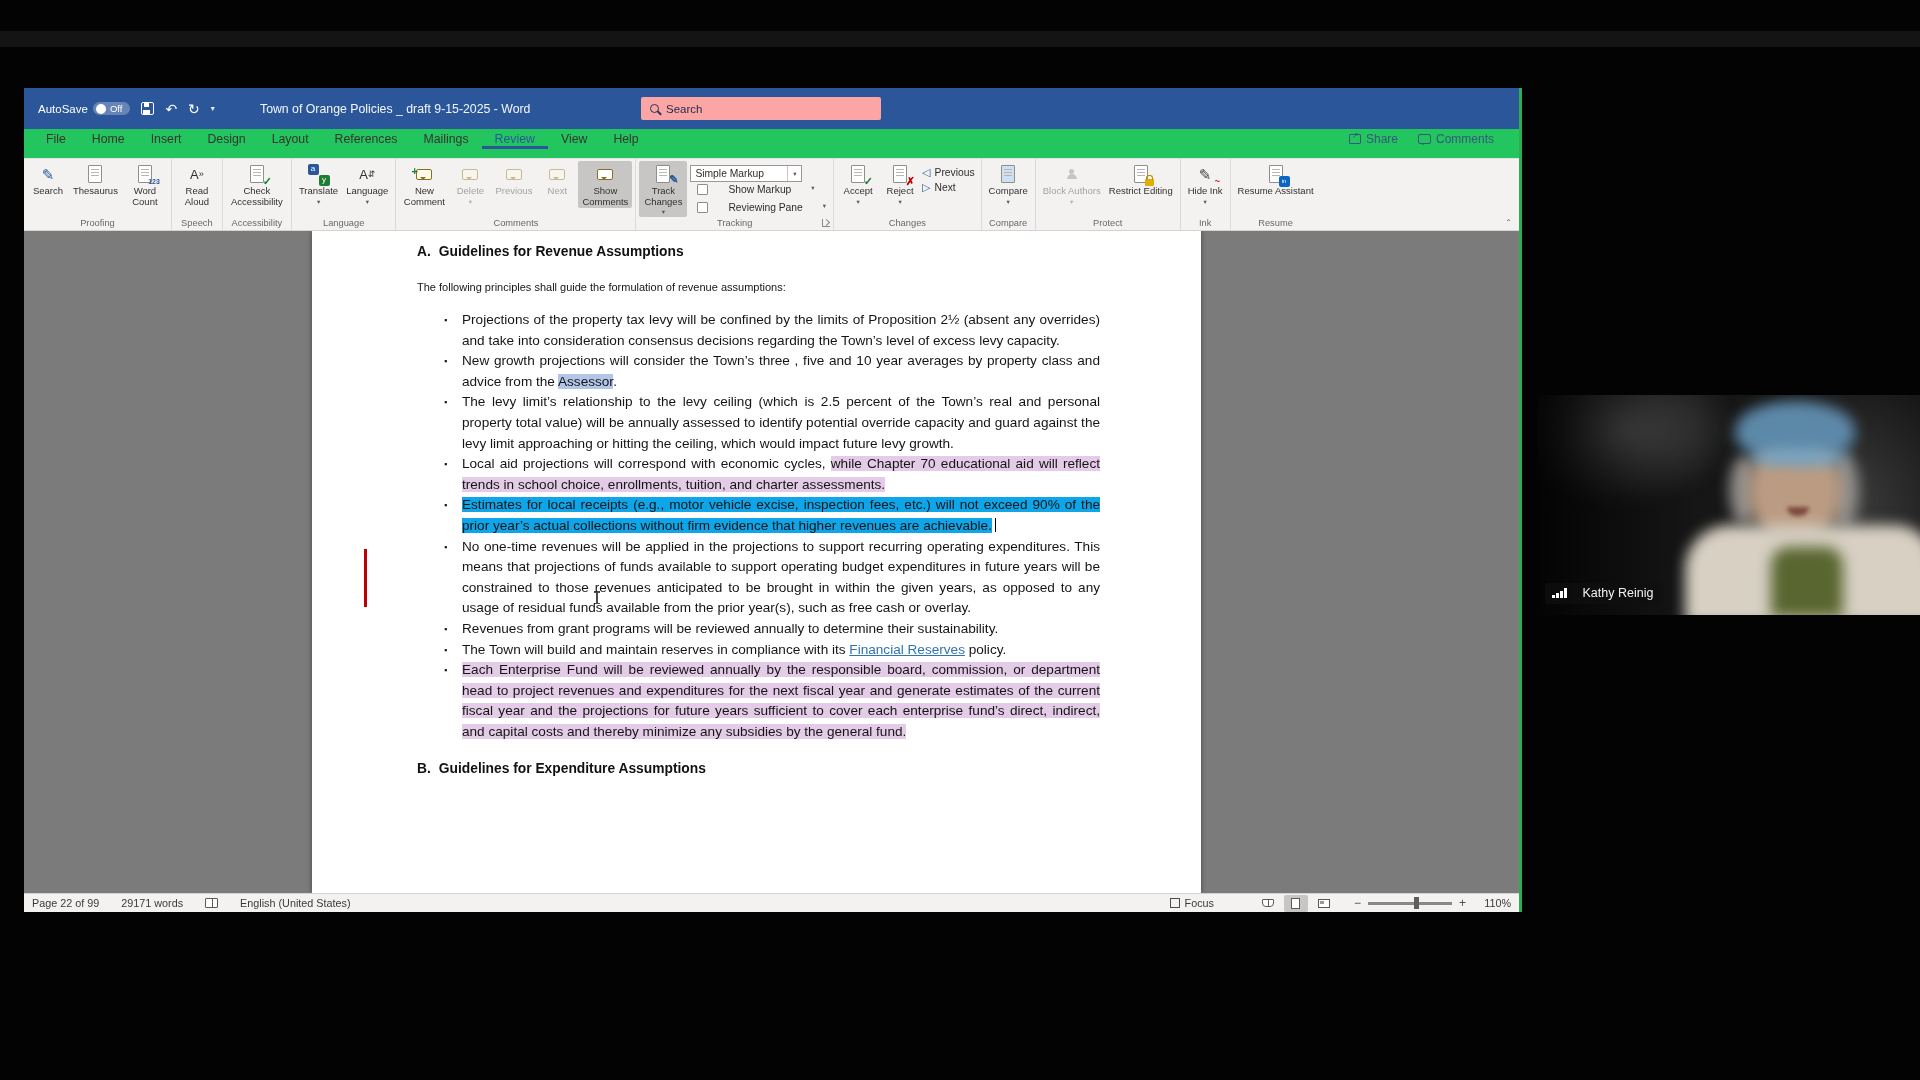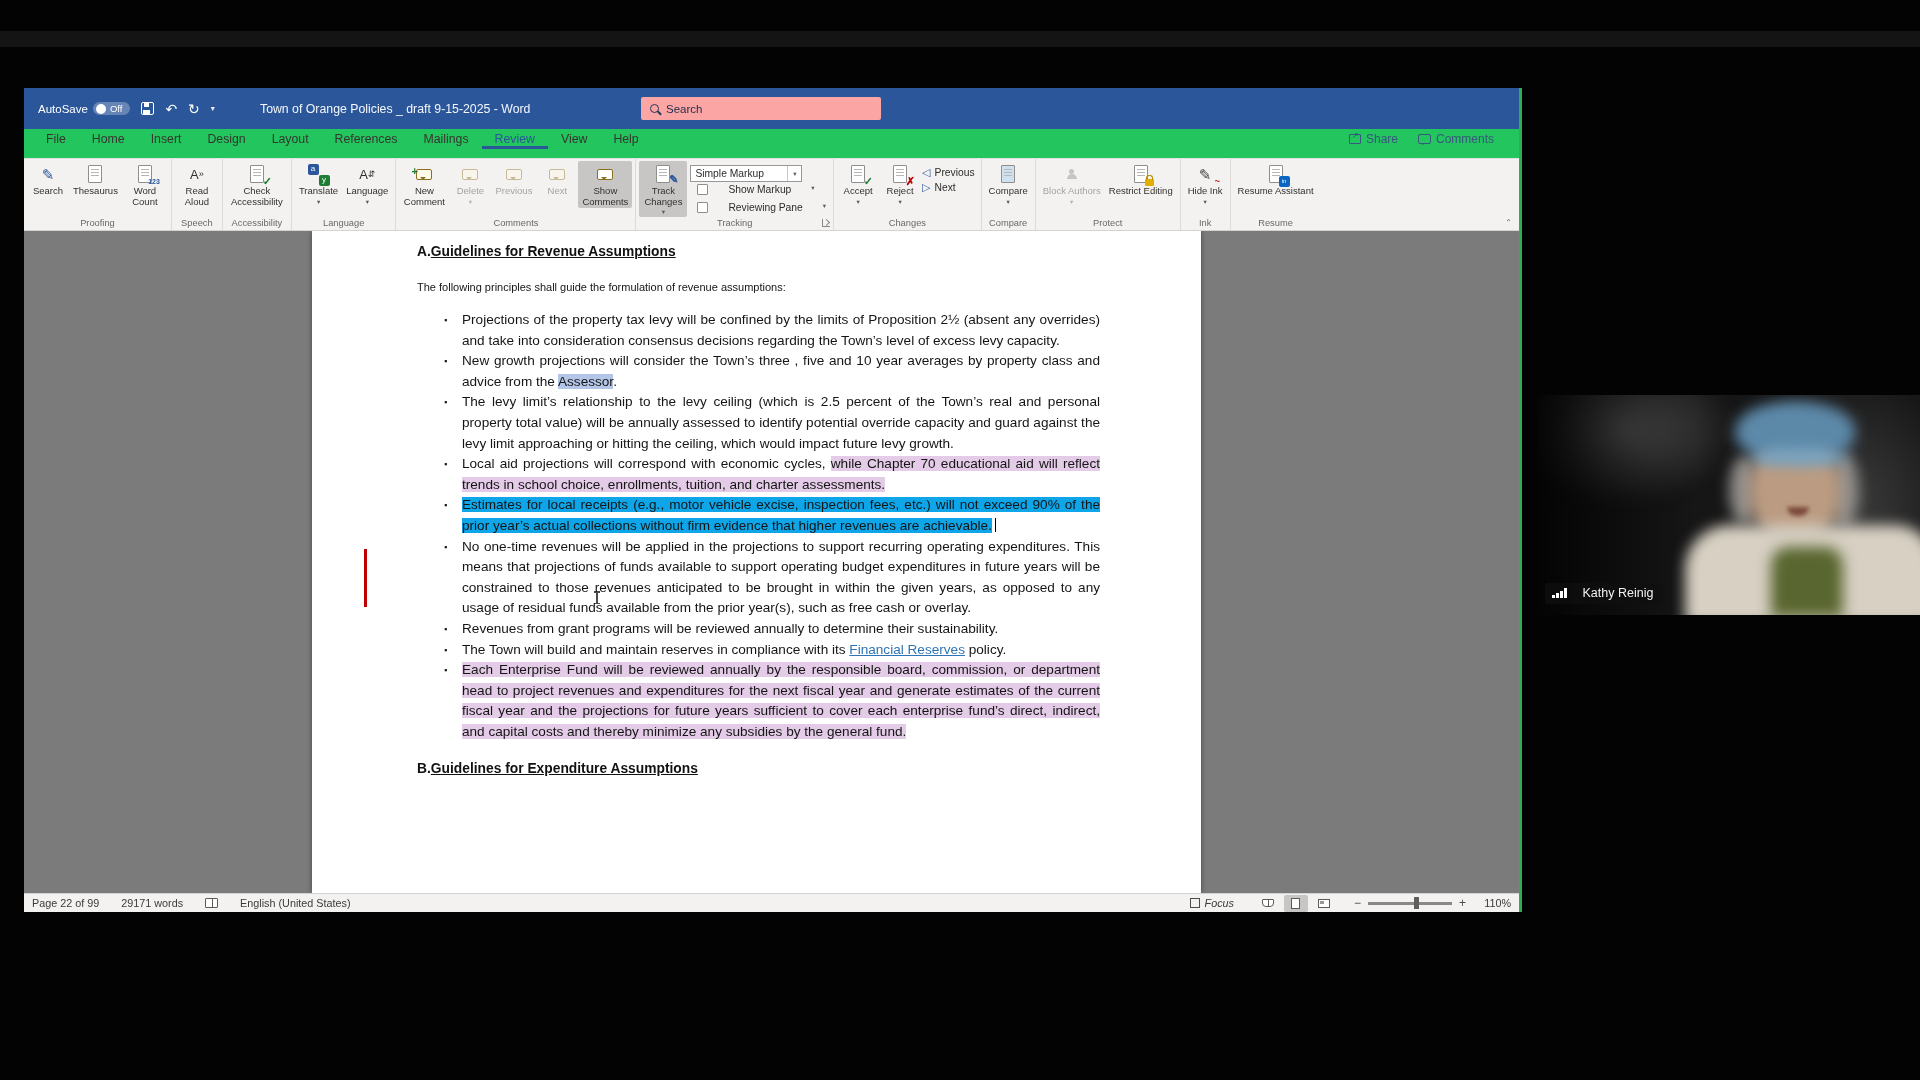--- a/index.html
+++ b/index.html
@@ -107,21 +107,21 @@
   .collapse-ch { position:absolute; right:7px; bottom:3px; font-size:8px; color:#605e5c; }
   .smallcol { display:flex; flex-direction:column; justify-content:flex-start; gap:3px; margin:5px 3px 0 1px; }
   .smallbtn { display:flex; align-items:center; gap:4px; font-size:10.3px; color:#2f2d2b; }
 
   
   .docarea { flex:1; background:#7b7b7b; position:relative; overflow:hidden; }
   .page { position:absolute; left:288px; top:0; width:889px; height:662px; background:#fff;
           box-shadow:0 0 5px rgba(0,0,0,.45); }
   .pagecontent { position:absolute; left:105px; top:13px; width:683px; color:#151515; }
   .h-doc { font-size:13.8px; font-weight:bold; color:#111; }
-  .h-doc .hu { text-decoration:underline; }
+  .h-doc .hu { margin-left:8px; }
   .intro { margin-top:22px; font-size:11px; }
   ul.blist { list-style:none; margin:17px 0 0 27px; padding:0; }
   ul.blist li { position:relative; padding-left:18px; font-size:13.6px; line-height:20.6px;
                 text-align:justify; }
   ul.blist li::before { content:"▪"; position:absolute; left:0; top:0; font-size:9px; color:#151515; }
   .h-b { margin-top:19px; }
   .seg-yellow { background:#0ea5e9; }
   .seg-purple { background:#e4cbe7; }
   .seg-selection { background:#b3c6e7; }
   .seg-link { color:#2e74b5; text-decoration:underline; }
@@ -132,21 +132,21 @@
   .ibeam::before { top:0; } .ibeam::after { bottom:0; }
 
   
   .statusbar { flex:0 0 19px; background:#f3f2f1; border-top:1px solid #d4d2d0; display:flex;
                align-items:center; font-size:10.8px; color:#3b3a39; padding:0 8px; }
   .sb-item { margin-right:22px; white-space:nowrap; }
   .book-ic { width:13px; height:10px; border:1px solid #5a5a5a; border-radius:1px; background:#fff;
              position:relative; margin-right:22px; }
   .book-ic::before { content:""; position:absolute; left:50%; top:0; bottom:0; width:1px; background:#5a5a5a; }
   .sb-right { margin-left:auto; display:flex; align-items:center; }
-  .focus-item { display:flex; align-items:center; gap:5px; margin-right:22px;font-style:italic; }
+  .focus-item { display:flex; align-items:center; gap:5px; margin-right:42px; }
   .focus-ic { width:10px; height:10px; border:1.2px solid #4f4d4b; }
   .view-ic { width:24px; height:17px; display:flex; align-items:center; justify-content:center; margin-right:4px; border-radius:2px; }
   .view-ic.active { background:#c8c6c4; }
   .ic-read { width:12px; height:8px; background:#fff; border:1px solid #5a5a5a; border-radius:1px 1px 4px 4px; position:relative; }
   .ic-read::before { content:""; position:absolute; left:50%; top:0; bottom:0; width:1px; background:#5a5a5a; }
   .ic-print { width:9px; height:11px; background:#fff; border:1px solid #5a5a5a; }
   .ic-web { width:12px; height:9px; background:#fff; border:1px solid #5a5a5a; position:relative; }
   .ic-web::after { content:""; position:absolute; left:1px; top:1px; width:4px; height:3px; background:#9a9896; }
   .zoomctl { display:flex; align-items:center; gap:7px; margin-left:14px; }
   .zsign { font-size:12px; color:#4f4d4b; }

